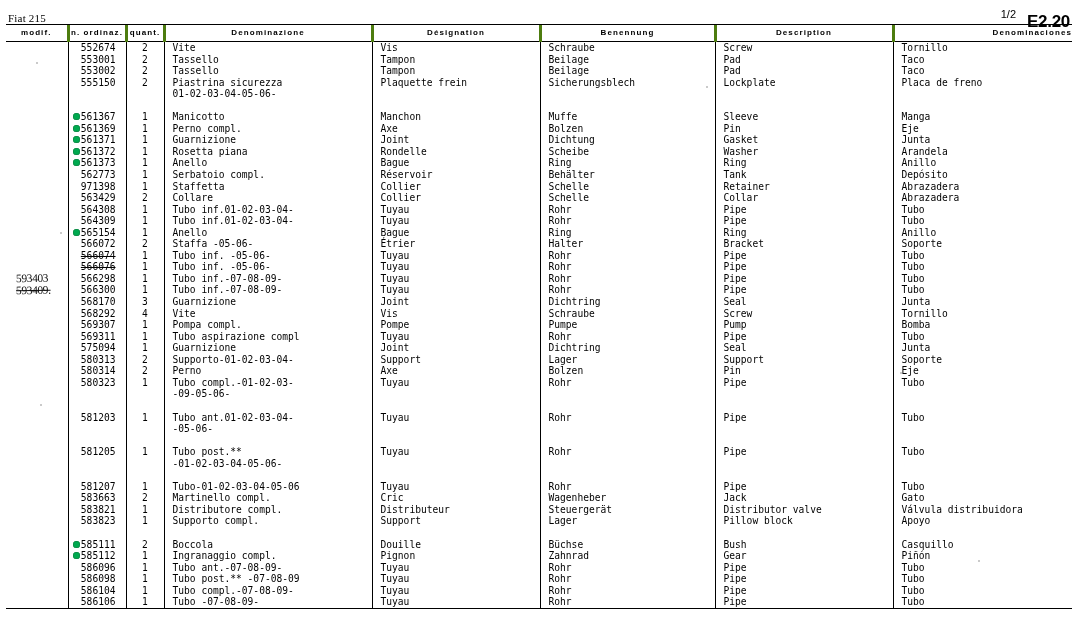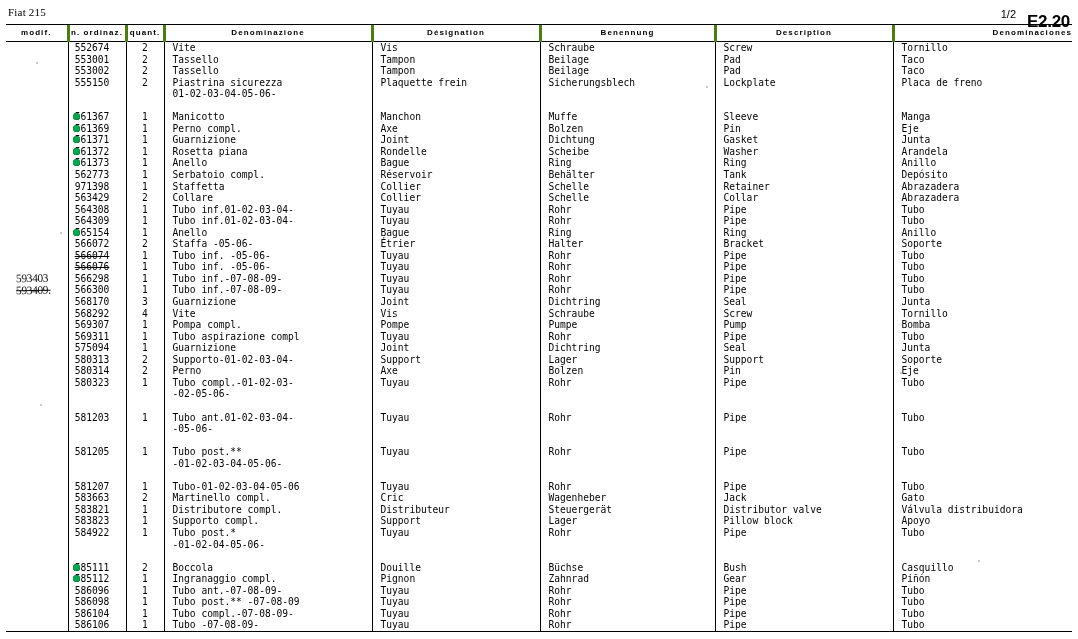--- a/index.html
+++ b/index.html
@@ -24,21 +24,21 @@
   .page-header {
     position: absolute;
     top: 4px;
     left: 0;
     width: 1078px;
     height: 22px;
   }
   .model-label {
     position: absolute;
     left: 8px;
-    top: 2px;
+    top: 8px;
     font-family: "Liberation Serif", serif;
     font-size: 11px;
     font-weight: normal;
     letter-spacing: 0.2px;
     text-align: center;
   }
   .page-num {
     position: absolute;
     right: 62px;
     top: 4px;
@@ -98,21 +98,21 @@
   col.c-qty   { width: 38px; }
   col.c-den   { width: 208px; }
   col.c-des   { width: 168px; }
   col.c-ben   { width: 175px; }
   col.c-desc  { width: 178px; }
   col.c-denom { width: 179px; }
 
   .body-rows td { padding: 0 4px; }
 
   .cell-ord {
-    text-align: center;
+    text-align: right;
     padding-right: 10px !important;
     position: relative;
     margin-top: 47px;
   }
   .cell-qty { text-align: center; }
   .cell-text { padding-left: 8px !important; }
 
   .row-spacer td { height: 11.55px; }
 
   
@@ -469,21 +469,21 @@
             <td class="cell-text">Axe</td>
             <td class="cell-text">Bolzen</td>
             <td class="cell-text">Pin</td>
             <td class="cell-text">Eje</td>
           </tr>
           <tr>
             <td>&nbsp;</td>
             <td class="cell-ord"><span>580323</span></td>
             <td class="cell-qty">1</td>
             <td class="cell-text">Tubo compl.-01-02-03-
--02-05-06-</td>
+-09-05-06-</td>
             <td class="cell-text">Tuyau</td>
             <td class="cell-text">Rohr</td>
             <td class="cell-text">Pipe</td>
             <td class="cell-text">Tubo</td>
           </tr>
           <tr class="row-spacer">
             <td>&nbsp;</td>
             <td>&nbsp;</td>
             <td>&nbsp;</td>
             <td>&nbsp;</td>
@@ -566,31 +566,20 @@
           </tr>
           <tr>
             <td>&nbsp;</td>
             <td class="cell-ord"><span>583823</span></td>
             <td class="cell-qty">1</td>
             <td class="cell-text">Supporto compl.</td>
             <td class="cell-text">Support</td>
             <td class="cell-text">Lager</td>
             <td class="cell-text">Pillow block</td>
             <td class="cell-text">Apoyo</td>
-          </tr>
-          <tr>
-            <td>&nbsp;</td>
-            <td class="cell-ord"><span>584922</span></td>
-            <td class="cell-qty">1</td>
-            <td class="cell-text">Tubo post.*
--01-02-04-05-06-</td>
-            <td class="cell-text">Tuyau</td>
-            <td class="cell-text">Rohr</td>
-            <td class="cell-text">Pipe</td>
-            <td class="cell-text">Tubo</td>
           </tr>
           <tr class="row-spacer">
             <td>&nbsp;</td>
             <td>&nbsp;</td>
             <td>&nbsp;</td>
             <td>&nbsp;</td>
             <td>&nbsp;</td>
             <td>&nbsp;</td>
             <td>&nbsp;</td>
             <td>&nbsp;</td>

